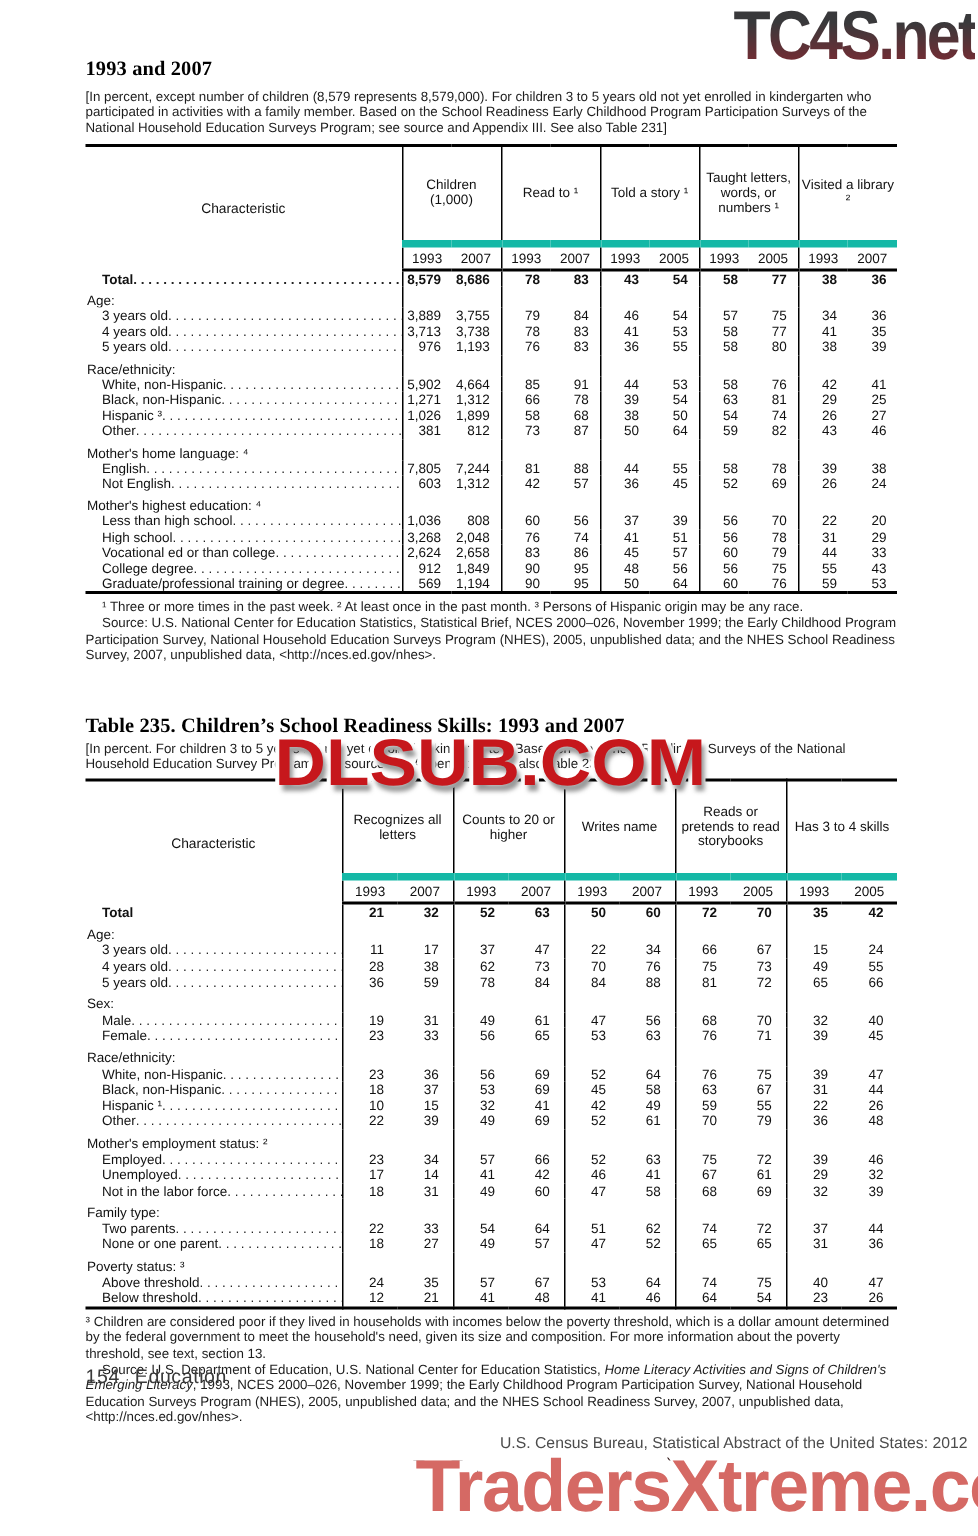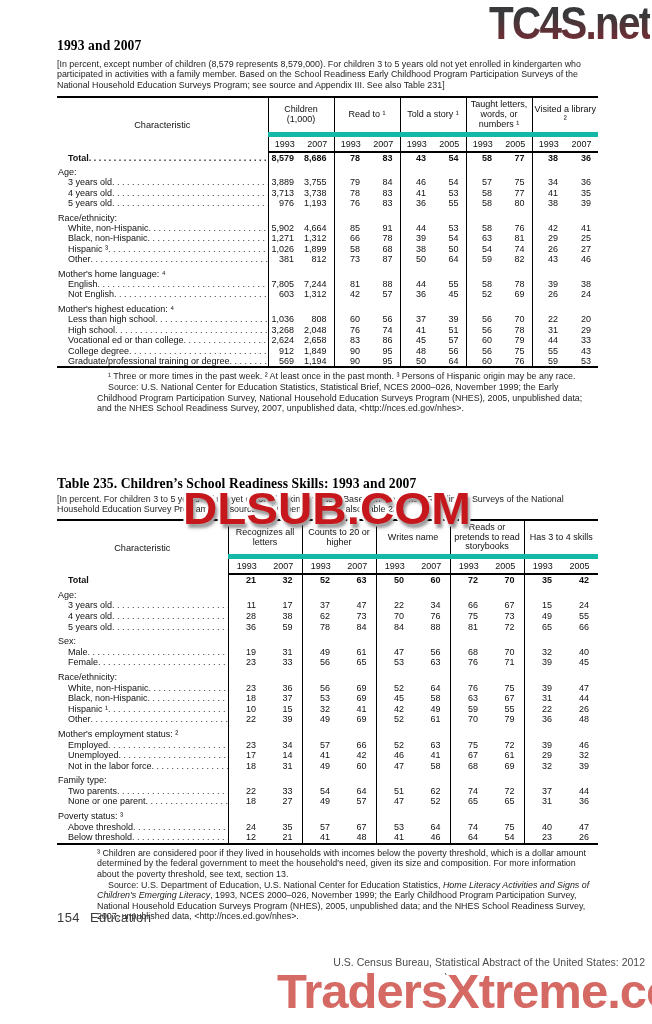--- a/index.html
+++ b/index.html
@@ -19,41 +19,41 @@
     font-size:8.9px; line-height:10.4px; color:#1d1d1d; margin-top:5px;
   }
 
   
   table.stat { border-collapse:collapse; table-layout:fixed; width:541px;
     border-top:2px solid #000; border-bottom:2px solid #000;
     font-size:9px; color:#111; }
   table.stat th { font-weight:normal; }
   th.stub-h { text-align:center; vertical-align:middle; font-size:9.2px; }
   th.grp { text-align:center; vertical-align:middle; line-height:9.8px;
-           padding:2px 1px; border-left:1px solid #000; }
+           padding:16px 1px; border-left:1px solid #000; }
   tr.years th { text-align:center; border-top:5px solid #14b8a6;
                 border-bottom:2px solid #000; padding:2px 0 2px 0; font-size:9px; }
   tr.years th.gl { border-left:1px solid #000; }
   td.num { text-align:right; border-left:none; vertical-align:bottom;
            padding:0 7px 0 0; line-height:10.4px; }
   td.num.gl { border-left:1px solid #000; }
   #t235 td.num { padding-right:9px; line-height:10.6px; }
   td.stub { padding:0; vertical-align:bottom; line-height:10.4px; overflow:hidden; }
   #t235 td.stub { line-height:10.6px; }
   .sflex { display:flex; align-items:baseline; overflow:hidden; }
   .lab { white-space:nowrap; }
   .dots { flex:1 1 auto; overflow:hidden; white-space:nowrap; color:#222; }
   tr.total { font-weight:bold; }
   tr.total .lab, tr.data .lab { padding-left:11px; }
   tr.section .lab { padding-left:1px; }
   tr.gap td { padding-top:4px; }
   tr.data td, tr.total td { height:10.4px; }
 
   
-  .fnblock { margin-top:3px;margin-left:40px; }
+  .fnblock { margin-top:3px; }
   .fn { font-size:8.9px; line-height:10.6px; margin:0; color:#1d1d1d; }
   .fn.indent { text-indent:11px; }
   .fn .it { font-style:italic; }
 
   
   .page-label { font-size:13px; color:#3a3a3a; letter-spacing:.4px; }
   .page-label .sp { display:inline-block; width:10px; }
   .footer-src { font-size:10.5px; color:#4c4c4c; }
 
   

